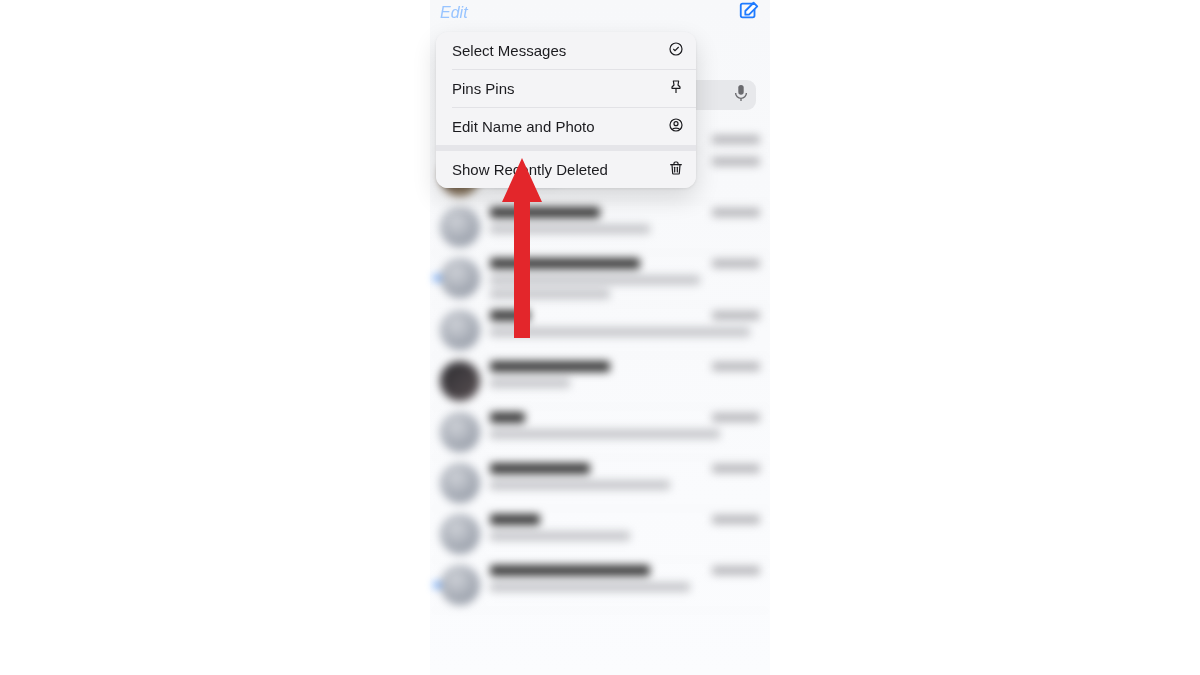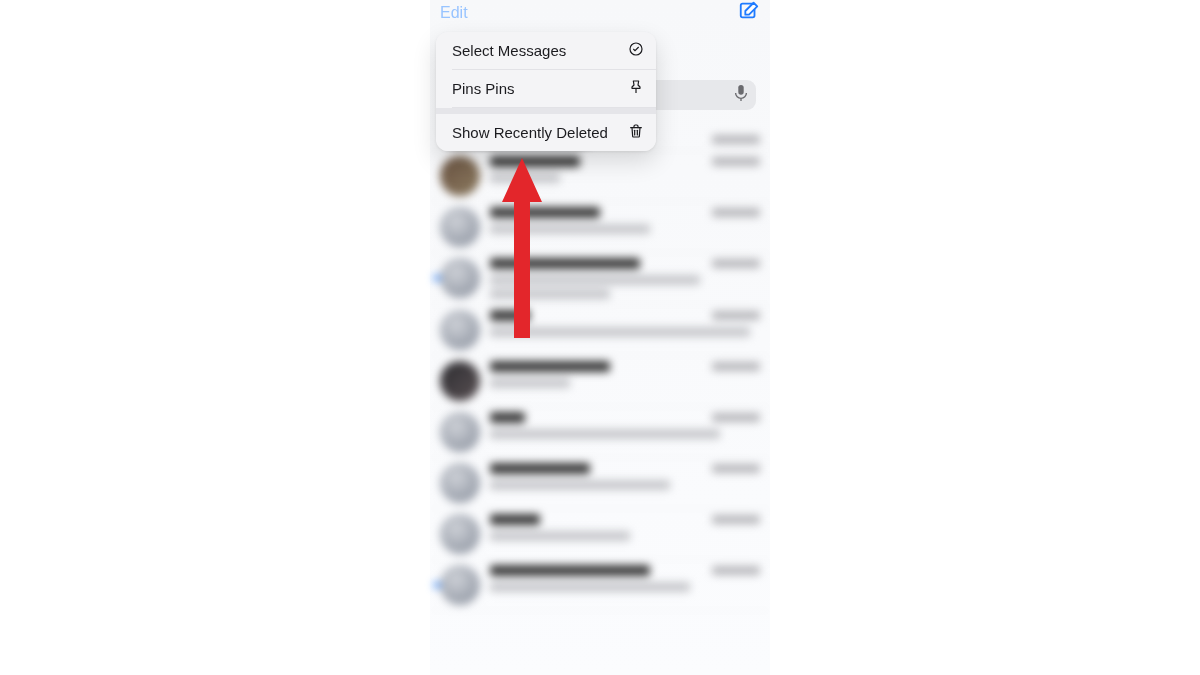--- a/index.html
+++ b/index.html
@@ -23,20 +23,21 @@
     background: linear-gradient(#f7f8fa, #fbfcfe);
   }
 
   
   .topbar {
     height: 26px;
     display: flex;
     align-items: center;
     justify-content: space-between;
     padding: 0 10px 0 10px;
+    font-style: italic;
   }
   .edit-link {
     color: #98c4ff;
     font-size: 16px;
     font-weight: 400;
   }
   .compose {
     width: 22px;
     height: 22px;
     color: #1f7bff;
@@ -61,21 +62,21 @@
     width: 14px;
     height: 18px;
     color: #6a6a6e;
   }
 
   
   .menu {
     position: absolute;
     top: 32px;
     left: 6px;
-    width: 220px;
+    width: 260px;
     background: #f4f4f6;
     border-radius: 12px;
     box-shadow: 0 10px 24px rgba(0,0,0,.14), 0 1px 3px rgba(0,0,0,.08);
     overflow: hidden;
     font-size: 15px;
     color: #1b1b1f;
   }
   .menu .item {
     display: flex;
     align-items: center;
@@ -295,20 +296,30 @@
     <div class="item">
       <span>Pins Pins</span>
       <span>
         <svg width="16" height="16" viewBox="0 0 24 24" fill="none" stroke="#1b1b1f" stroke-width="1.8" stroke-linejoin="round">
           <path d="M8 3h8l-1 6 3 3v2H6v-2l3-3z"></path>
           <line x1="12" y1="14" x2="12" y2="21"></line>
         </svg>
       </span>
     </div>
     <div class="sep-thin"></div>
+    <div class="item">
+      <span>Edit Name and Photo</span>
+      <span>
+        <svg width="16" height="16" viewBox="0 0 24 24" fill="none" stroke="#1b1b1f" stroke-width="1.8">
+          <circle cx="12" cy="12" r="9"></circle>
+          <circle cx="12" cy="10" r="3"></circle>
+          <path d="M6 19c1.5-3 10.5-3 12 0"></path>
+        </svg>
+      </span>
+    </div>
     <div class="sep-thick"></div>
     <div class="item">
       <span>Show Recently Deleted</span>
       <span>
         <svg width="16" height="16" viewBox="0 0 24 24" fill="none" stroke="#1b1b1f" stroke-width="1.8" stroke-linecap="round">
           <path d="M4 7h16"></path>
           <path d="M9 7V5a2 2 0 012-2h2a2 2 0 012 2v2"></path>
           <path d="M6 7l1 13a1 1 0 001 1h8a1 1 0 001-1l1-13"></path>
           <line x1="10" y1="11" x2="10" y2="18"></line>
           <line x1="14" y1="11" x2="14" y2="18"></line>

